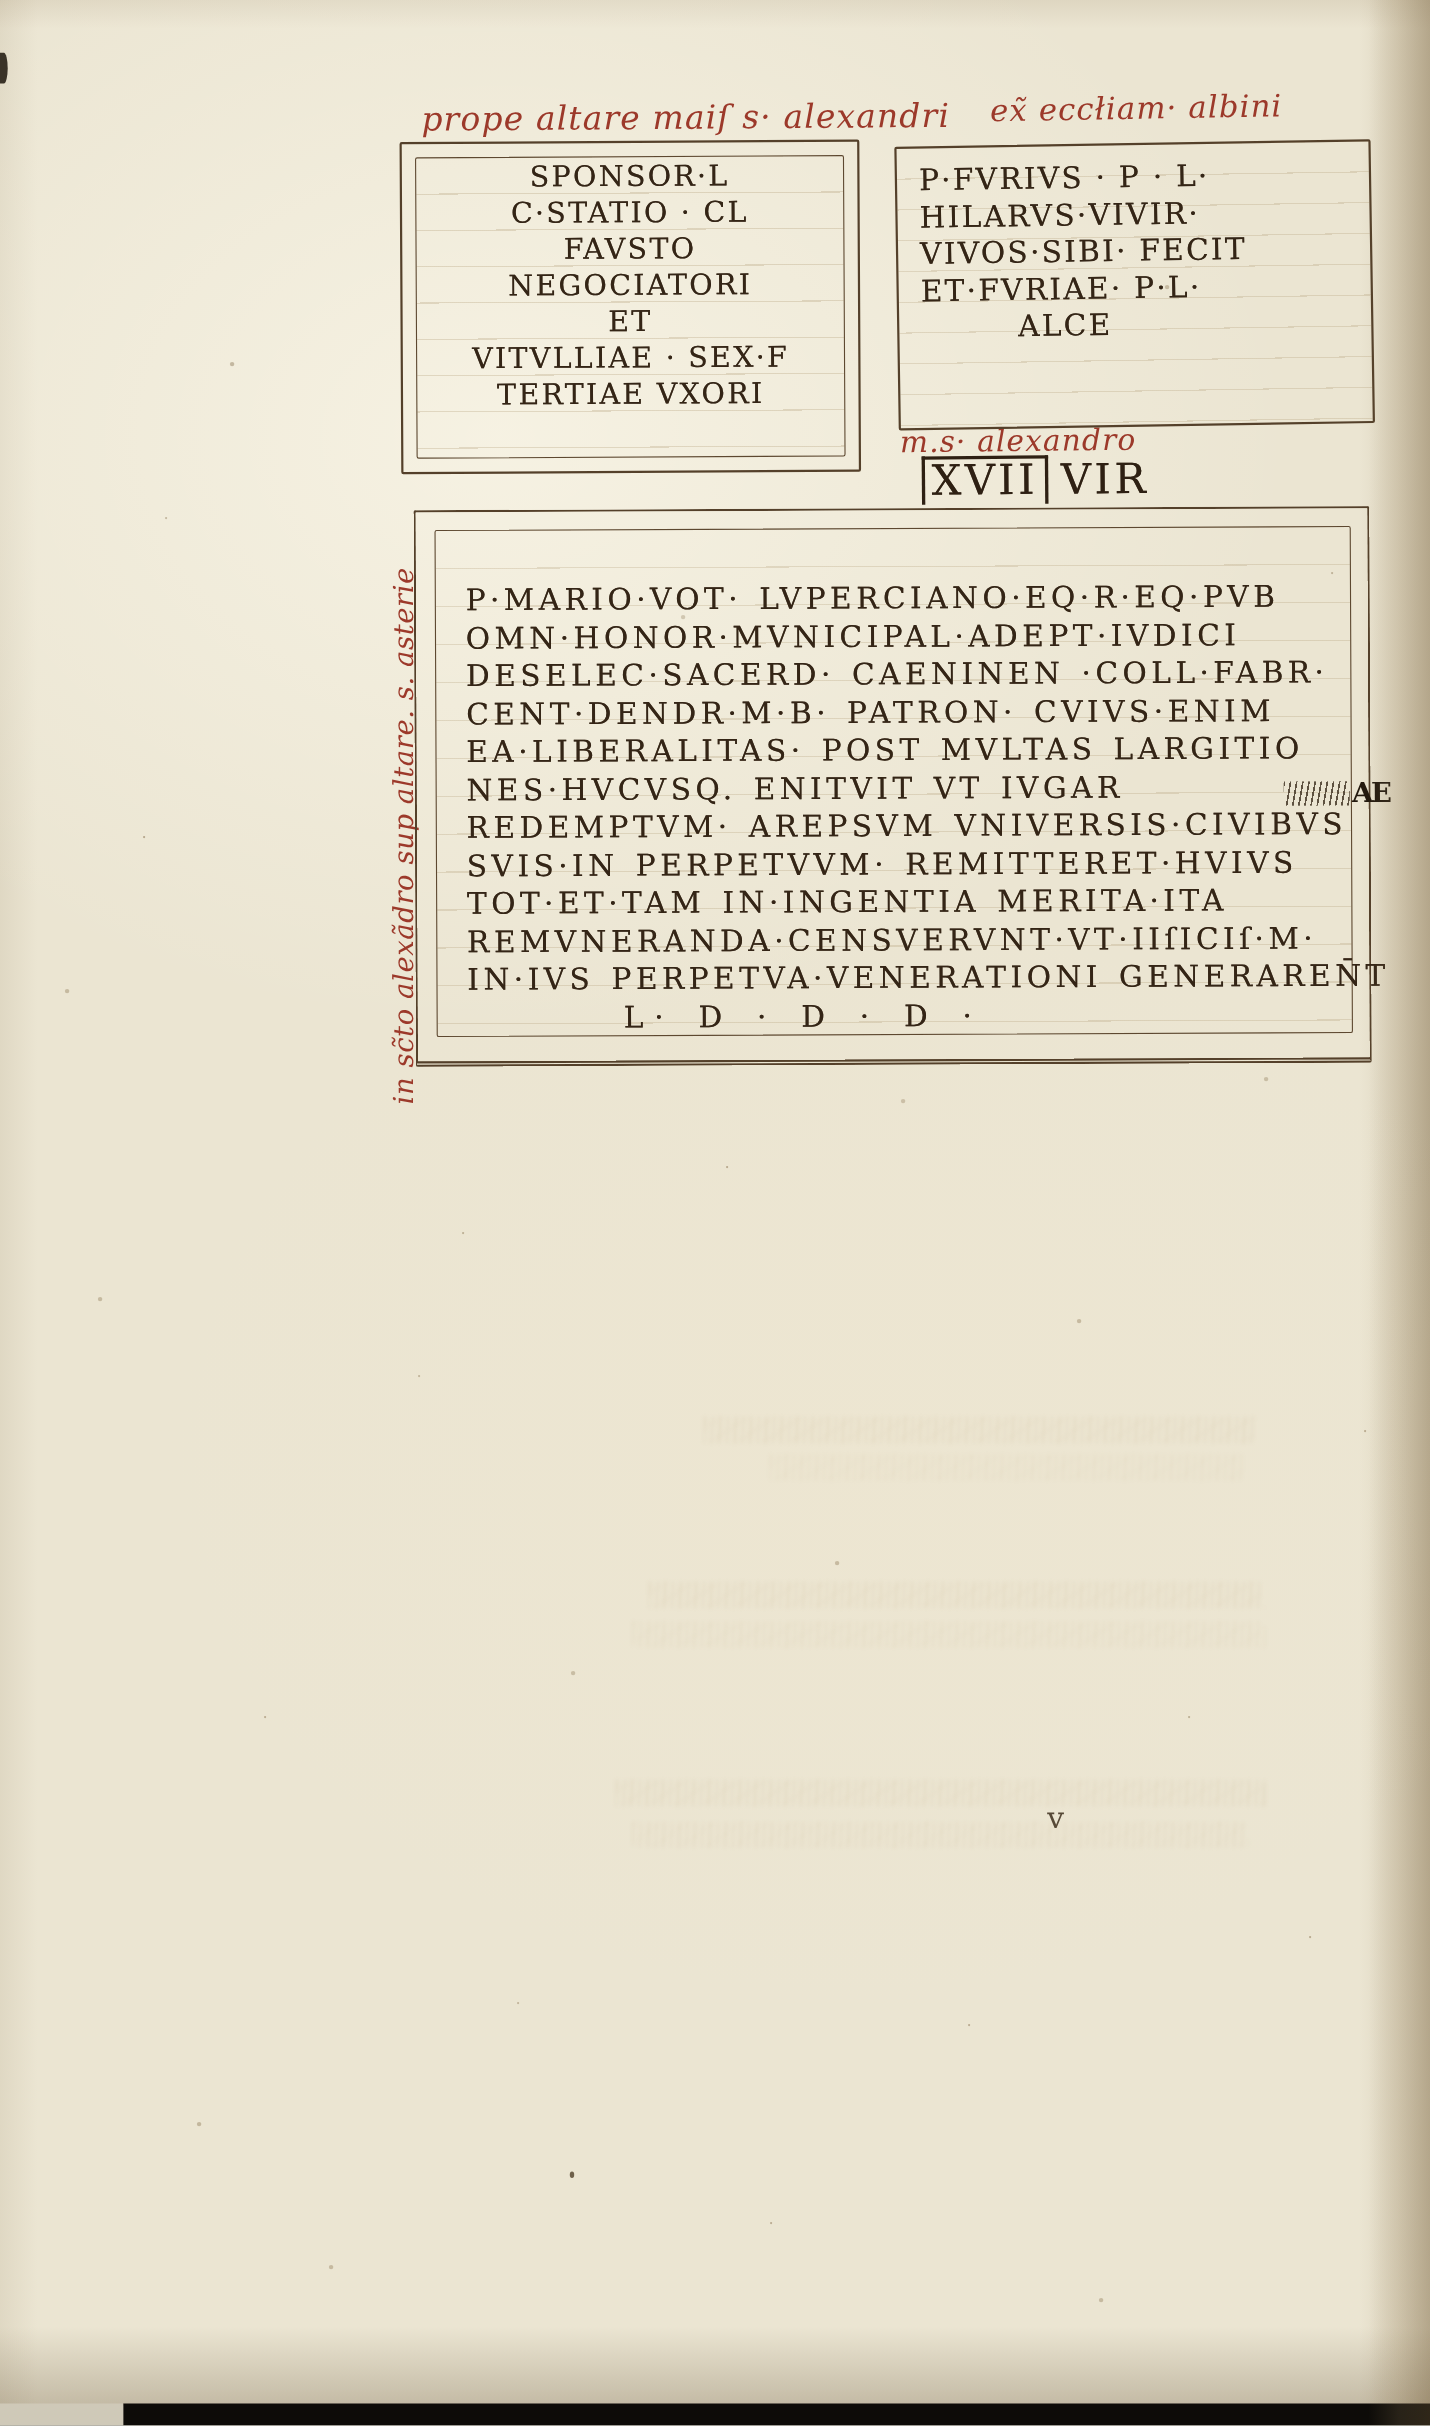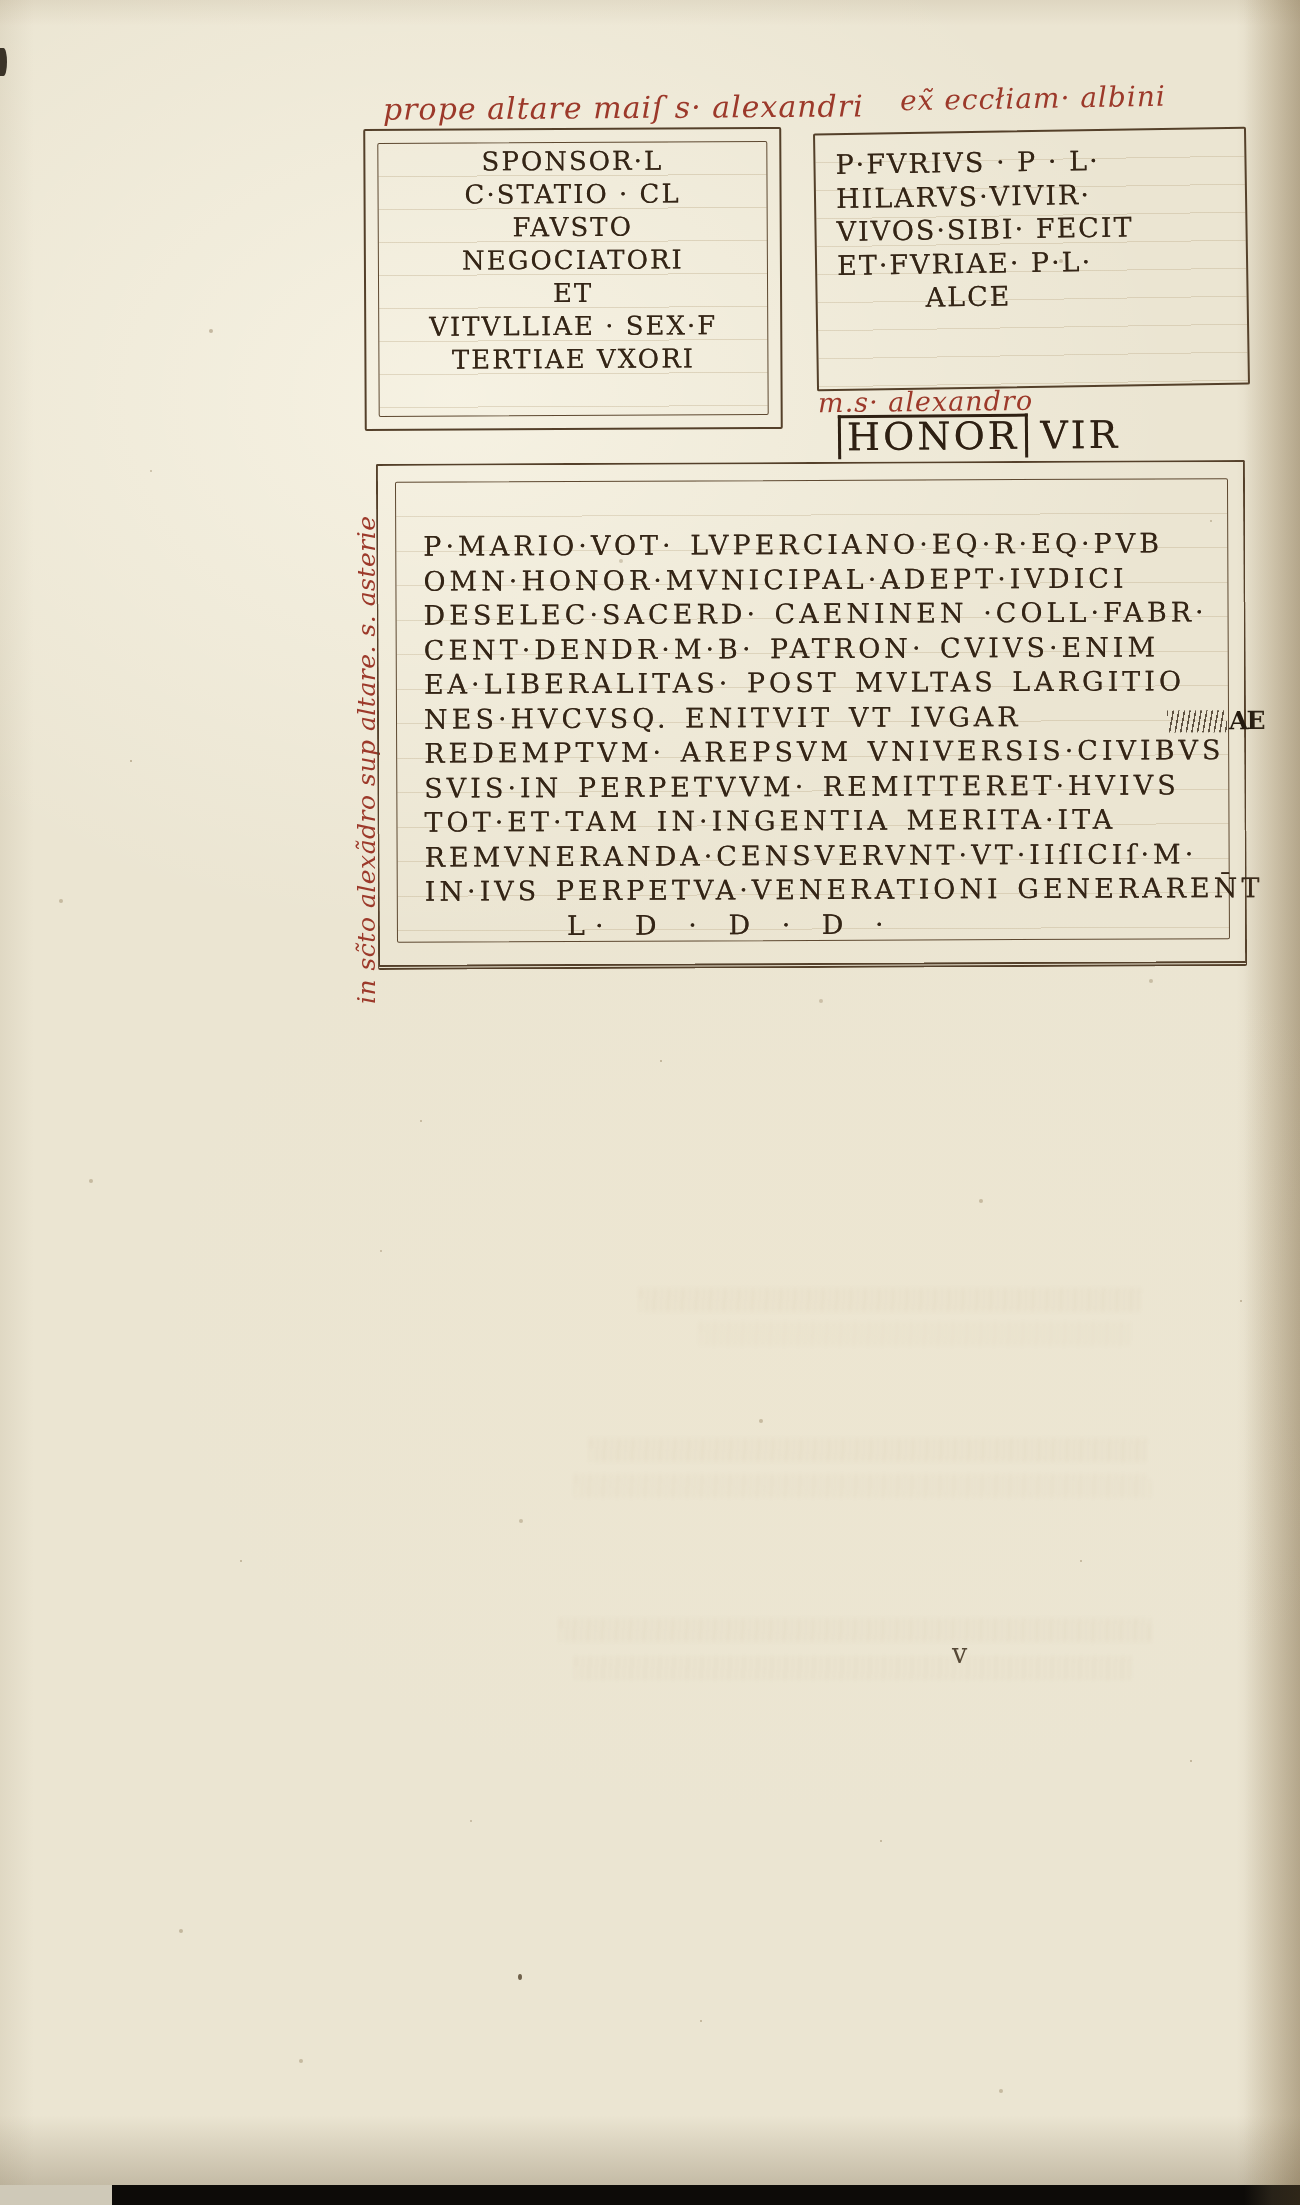--- a/index.html
+++ b/index.html
@@ -140,21 +140,21 @@
     <div class="insc-text ink">
       <div class="line">P·FVRIVS · P · L·</div>
       <div class="line">HILARVS·VIVIR·</div>
       <div class="line">VIVOS·SIBI· FECIT</div>
       <div class="line">ET·FVRIAE· P·L·</div>
       <div class="line indent">ALCE</div>
     </div>
   </div>
 
   <div class="numeral-line ink">
-    <span class="numeral-box">HONOR</span><span class="numeral-suffix">VIR</span>
+    <span class="numeral-box">XVII</span><span class="numeral-suffix">VIR</span>
   </div>
 
   <div class="insc-box box-main">
     <div class="insc-inner"></div>
     <div class="insc-text ink">
       <div class="line">P·MARIO·VOT· LVPERCIANO·EQ·R·EQ·PVB</div>
       <div class="line">OMN·HONOR·MVNICIPAL·ADEPT·IVDICI</div>
       <div class="line">DESELEC·SACERD· CAENINEN ·COLL·FABR·</div>
       <div class="line">CENT·DENDR·M·B· PATRON· CVIVS·ENIM</div>
       <div class="line">EA·LIBERALITAS· POST MVLTAS LARGITIO</div>

